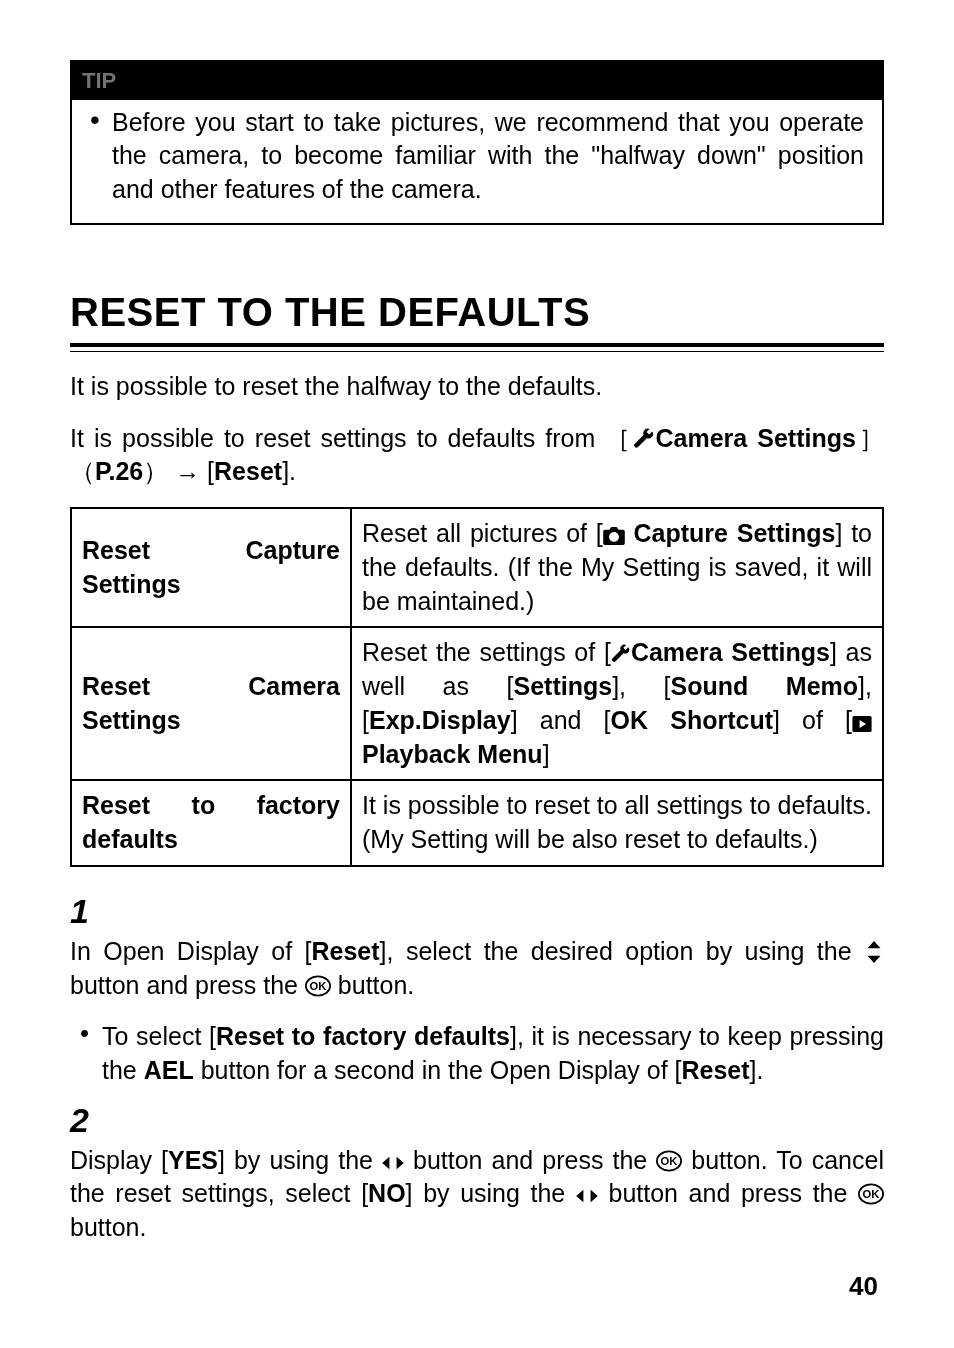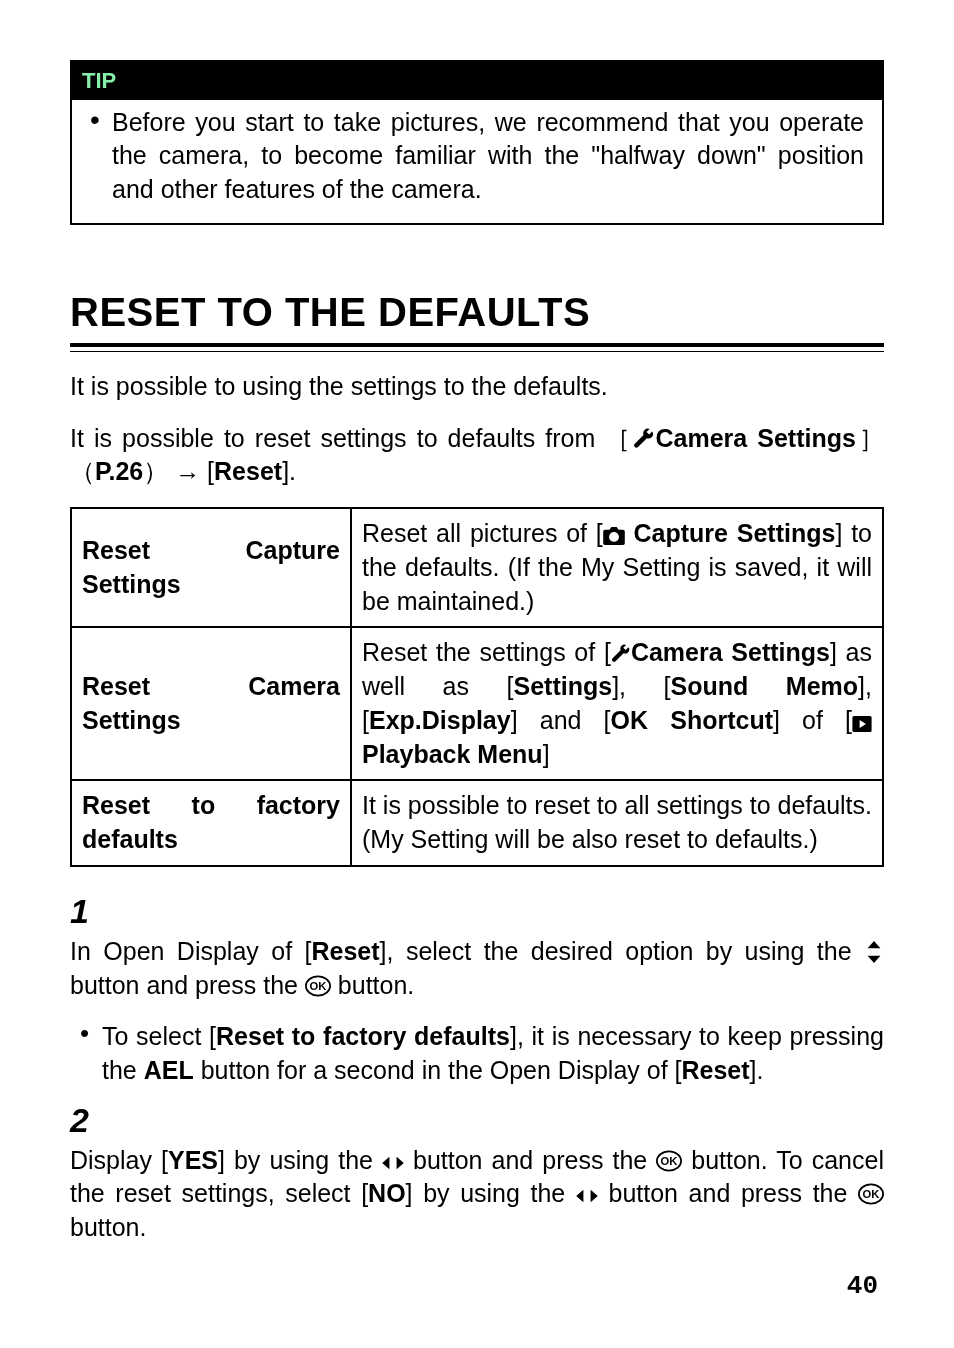--- a/index.html
+++ b/index.html
@@ -12,21 +12,21 @@
     background: #fff;
     padding: 60px 70px 50px 70px;
     position: relative;
   }
   .tip-box {
     border: 2px solid #000;
     margin-bottom: 60px;
   }
   .tip-head {
     background: #000;
-    color: #86efac;
+    color: #737373;
     font-weight: bold;
     padding: 4px 10px;
     font-size: 22px;
   }
   .tip-body {
     padding: 6px 18px 16px 18px;
     text-align: justify;
   }
   .tip-body .bullet-row { display:flex; }
   .tip-body .dot { width: 22px; flex:none; font-size: 28px; line-height: 1; }
@@ -65,21 +65,20 @@
     margin-top: 6px;
   }
   .sub-bullet { display:flex; margin: 14px 0 10px 10px; text-align: justify; }
   .sub-bullet .dot { width: 22px; flex:none; font-size: 26px; line-height: 1; }
   .pagenum {
     position: absolute;
     right: 76px;
     bottom: 44px;
     font-weight: bold;
     font-size: 26px;
-    font-family: Liberation Mono, monospace;
   }
   svg.inline-ic { vertical-align: -3px; }
   .ael {
     font-weight: bold;
     font-family: Liberation Sans, sans-serif;
   }
 </style>
 </head>
 <body>
 
@@ -91,21 +90,21 @@
       <div>Before you start to take pictures, we recommend that you operate the camera, to become familiar with the "halfway down" position and other features of the camera.</div>
     </div>
   </div>
 </div>
 
 <h1 class="section">
   <span>RESET TO THE DEFAULTS</span>
 </h1>
 <div style="border-top:1.5px solid #000; margin-top:-14px; margin-bottom:18px;"></div>
 
-<p class="body">It is possible to using the settings to the defaults.</p>
+<p class="body">It is possible to reset the halfway to the defaults.</p>
 
 <p class="body">
   <span>It is possible to reset settings to defaults from ［</span><svg class="inline-ic" width="22" height="22" viewBox="0 0 24 24">
       <path d="M22 6.5a5 5 0 0 1-6.9 4.63L5.5 20.7a2.5 2.5 0 0 1-3.54-3.54l9.57-9.6A5 5 0 0 1 18.1 1.1l-3.3 3.3 2.8 2.8 3.3-3.3c.7.8 1.1 1.7 1.1 2.6z" fill="#000"></path>
     </svg><span class="bold">Camera Settings</span><span>］（</span><span class="bold">P.26</span><span>） → [</span><span class="bold">Reset</span><span>].</span>
 </p>
 
 <table class="reset">
   <tbody>
       <tr>

